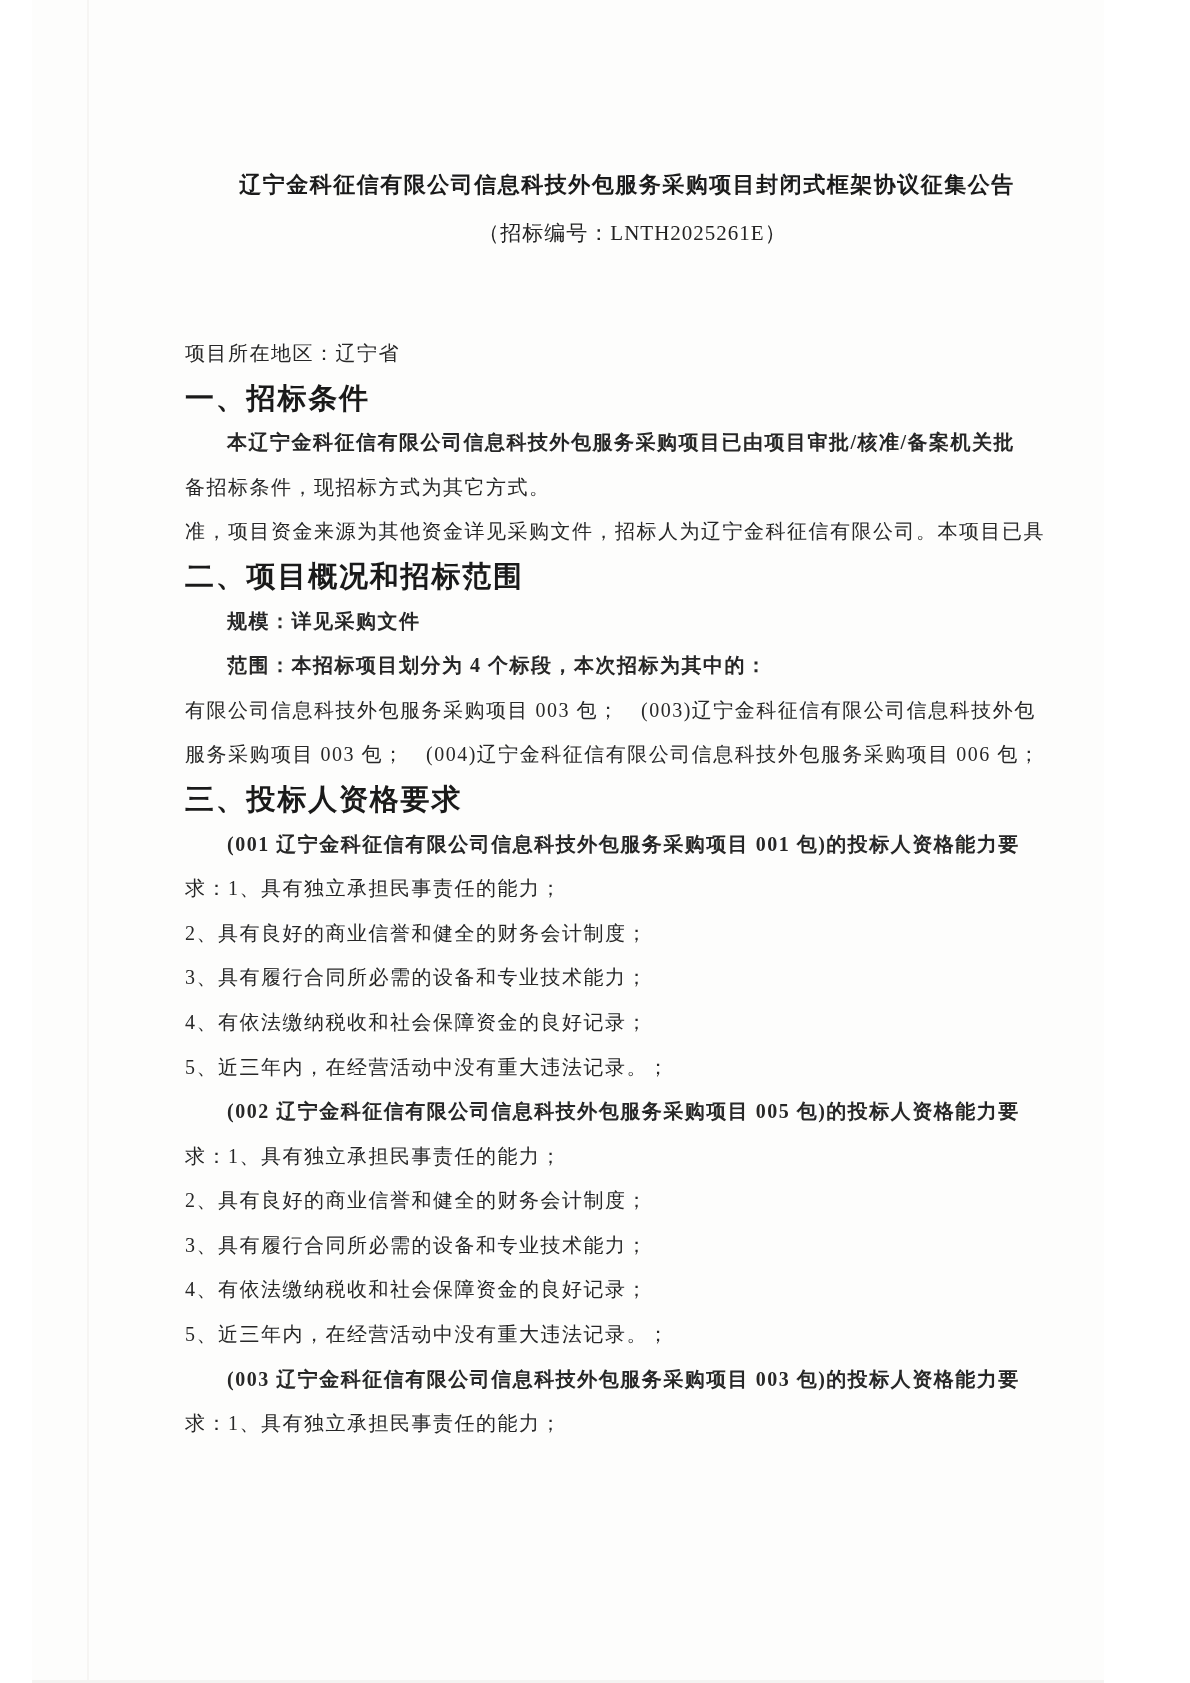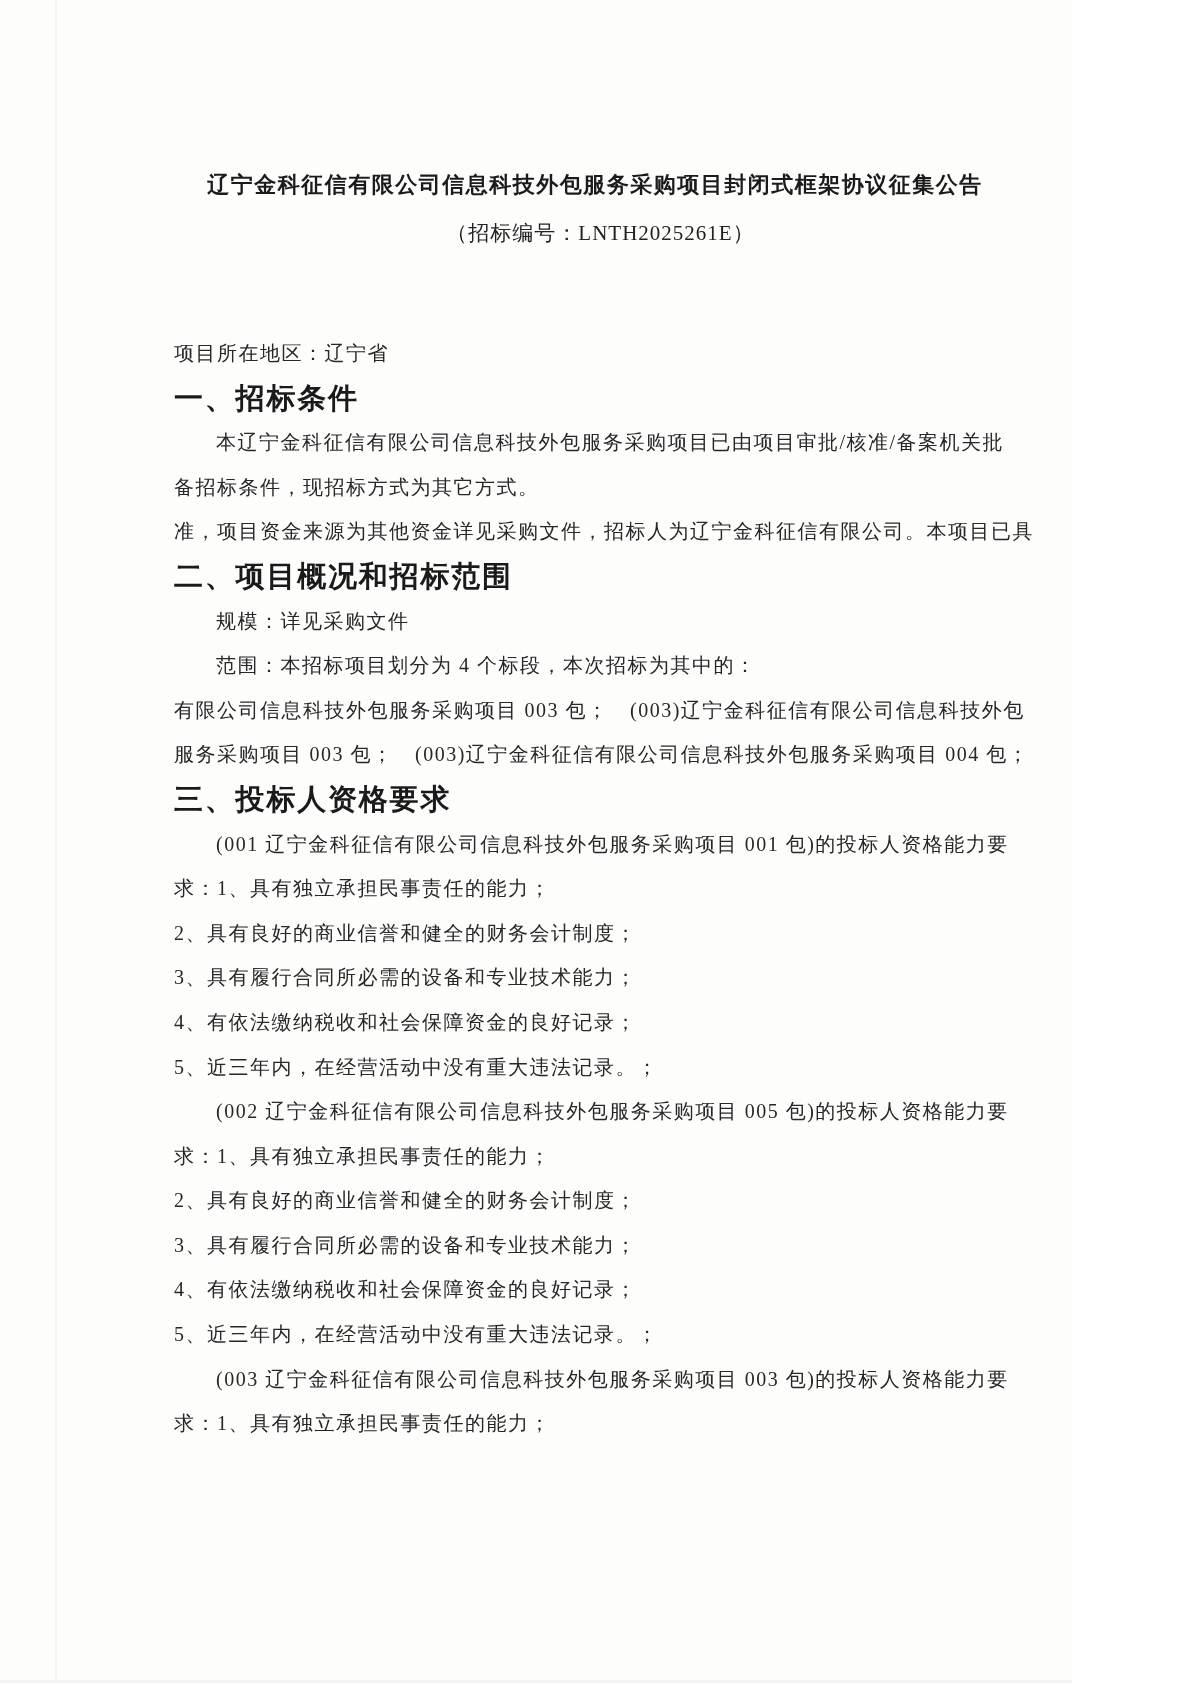--- a/index.html
+++ b/index.html
@@ -7,20 +7,21 @@
     padding: 0;
     background: #ffffff;
   }
   .page {
     position: relative;
     width: 1072px;
     height: 1683px;
     background: #fdfdfc;
     overflow: hidden;
     font-family: "Liberation Serif", serif;
+    margin-left: 32px;
   }
   
   .scan-streak {
     position: absolute;
     left: 55px;
     top: 0;
     width: 2px;
     height: 1683px;
     background: #f6f5f3;
   }
@@ -55,35 +56,36 @@
     font-weight: normal;
     font-size: 21px;
     letter-spacing: 1px;
     line-height: 28px;
     color: #222222;
     white-space: pre;
     padding-left: 11px;
   }
   .doc-body {
     position: absolute;
-    left: 174px;
+    left: 153px;
     top: 331px;
     width: 868px;
   }
   .doc-line {
     height: 44.6px;
     line-height: 44.6px;
     font-size: 20px;
     letter-spacing: 1.5px;
     color: #272727;
     white-space: pre;
     font-family: "Liberation Serif", serif;
   }
   .doc-line.indent {
     text-indent: 42px;
+    font-weight: bold;
   }
   .doc-line.heading {
     font-family: "Liberation Sans", sans-serif;
     font-weight: bold;
     font-size: 29px;
     letter-spacing: 1.8px;
     color: #1a1a1a;
   }
   .stamp {
     position: absolute;
@@ -115,21 +117,21 @@
 
   <div class="doc-line plain">项目所在地区：辽宁省</div>
       <div class="doc-line heading">一、招标条件</div>
       <div class="doc-line indent">本辽宁金科征信有限公司信息科技外包服务采购项目已由项目审批/核准/备案机关批</div>
       <div class="doc-line plain">备招标条件，现招标方式为其它方式。</div>
       <div class="doc-line plain">准，项目资金来源为其他资金详见采购文件，招标人为辽宁金科征信有限公司。本项目已具</div>
       <div class="doc-line heading">二、项目概况和招标范围</div>
       <div class="doc-line indent">规模：详见采购文件</div>
       <div class="doc-line indent">范围：本招标项目划分为 4 个标段，本次招标为其中的：</div>
       <div class="doc-line plain">有限公司信息科技外包服务采购项目 003 包；　(003)辽宁金科征信有限公司信息科技外包</div>
-      <div class="doc-line plain">服务采购项目 003 包；　(003)辽宁金科征信有限公司信息科技外包服务采购项目 004 包；</div>
+      <div class="doc-line plain">服务采购项目 003 包；　(004)辽宁金科征信有限公司信息科技外包服务采购项目 006 包；</div>
       <div class="doc-line heading">三、投标人资格要求</div>
       <div class="doc-line indent">(001 辽宁金科征信有限公司信息科技外包服务采购项目 001 包)的投标人资格能力要</div>
       <div class="doc-line plain">求：1、具有独立承担民事责任的能力；</div>
       <div class="doc-line plain">2、具有良好的商业信誉和健全的财务会计制度；</div>
       <div class="doc-line plain">3、具有履行合同所必需的设备和专业技术能力；</div>
       <div class="doc-line plain">4、有依法缴纳税收和社会保障资金的良好记录；</div>
       <div class="doc-line plain">5、近三年内，在经营活动中没有重大违法记录。；</div>
       <div class="doc-line indent">(002 辽宁金科征信有限公司信息科技外包服务采购项目 005 包)的投标人资格能力要</div>
       <div class="doc-line plain">求：1、具有独立承担民事责任的能力；</div>
       <div class="doc-line plain">2、具有良好的商业信誉和健全的财务会计制度；</div>

